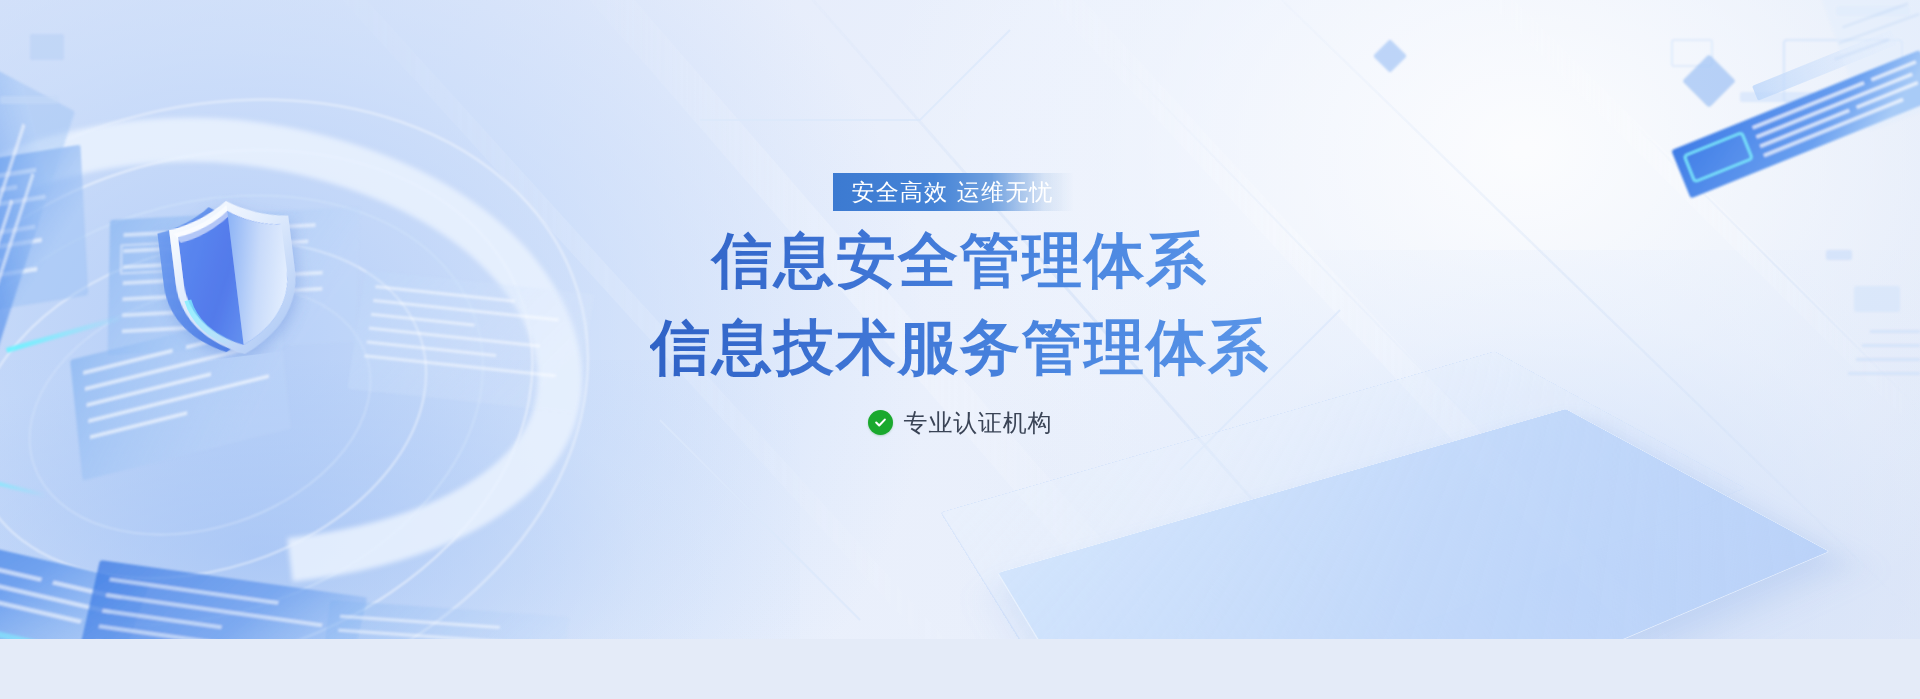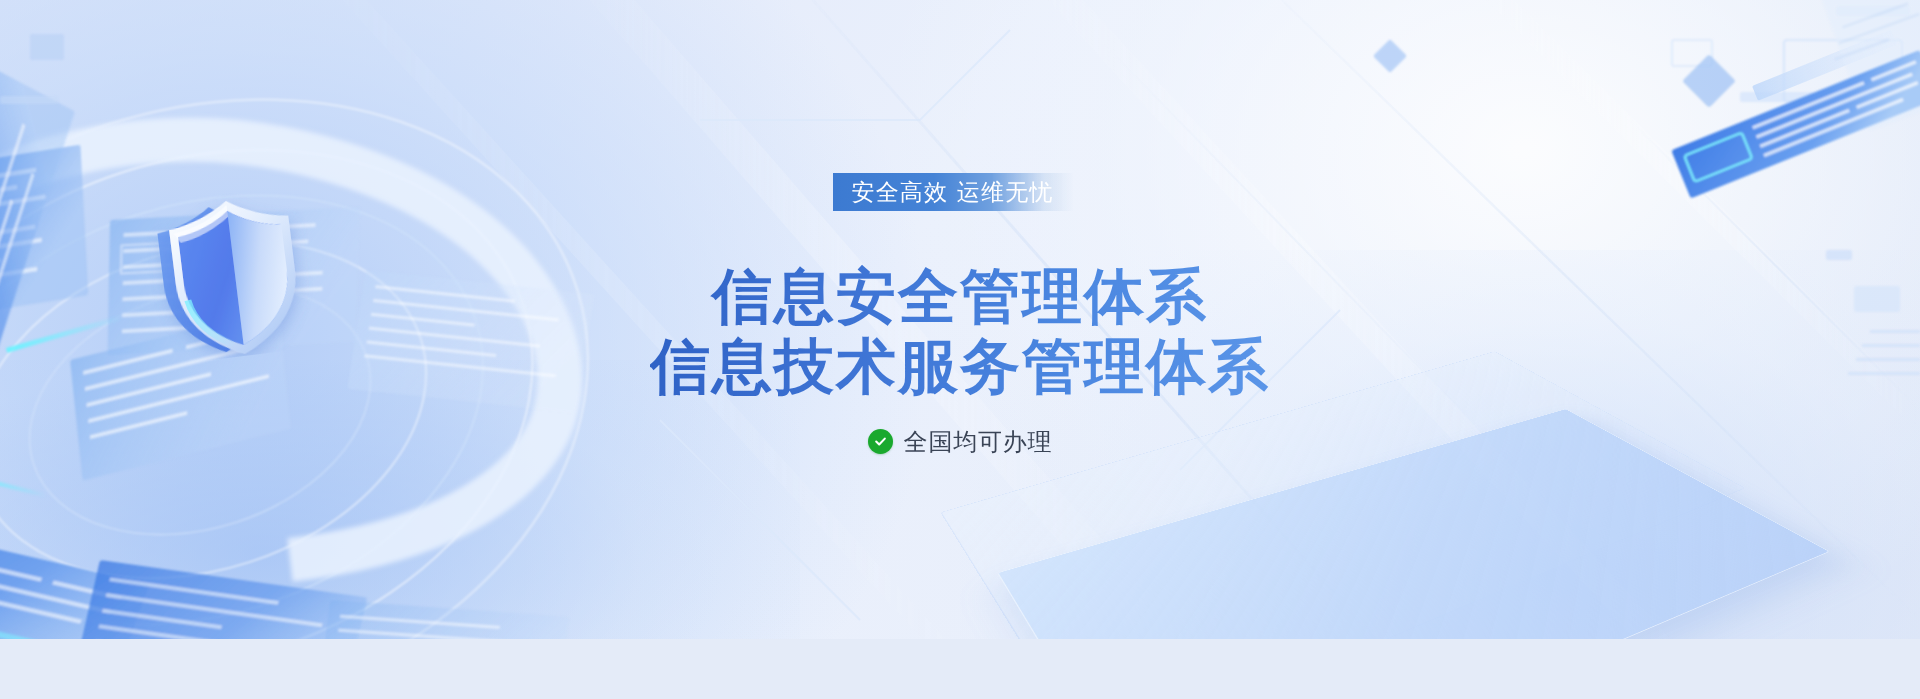--- a/index.html
+++ b/index.html
@@ -114,23 +114,22 @@
     font-size:60px;
     font-weight:bold;
     letter-spacing:2px;
     font-family:"DejaVu Sans","Liberation Sans",sans-serif;
     background:linear-gradient(92deg,#2f62c6 0%, #3d73d4 32%, #4a86e0 66%, #5a95e8 100%);
     -webkit-background-clip:text;
     background-clip:text;
     color:transparent;
     -webkit-text-fill-color:transparent;
     white-space:nowrap;
-    margin-top:36px;
-  }
-  .title-line.l2 { margin-top:5px; }
+  }
+  .title-line.l2 { margin-top:22px; }
 
   .features {
     margin-top:27px;
     display:flex;
     align-items:center;
     gap:46px;
   }
   .feature {
     display:flex; align-items:center; gap:11px;
     font-size:24px;
@@ -488,19 +487,19 @@
     </div>
 
     <div class="features">
 
       <div class="feature">
         <span class="check-icon">
           <svg width="15" height="15" viewBox="0 0 15 15">
             <path d="M3.2 7.6 L6.2 10.5 L11.8 4.6" stroke="#ffffff" stroke-width="2.1" fill="none" stroke-linecap="round" stroke-linejoin="round"></path>
           </svg>
         </span>
-        <span>全国均可办理</span>
+        <span>专业认证机构</span>
       </div>
 
 
     </div>
   </div>
 </div>
 
 </body></html>

